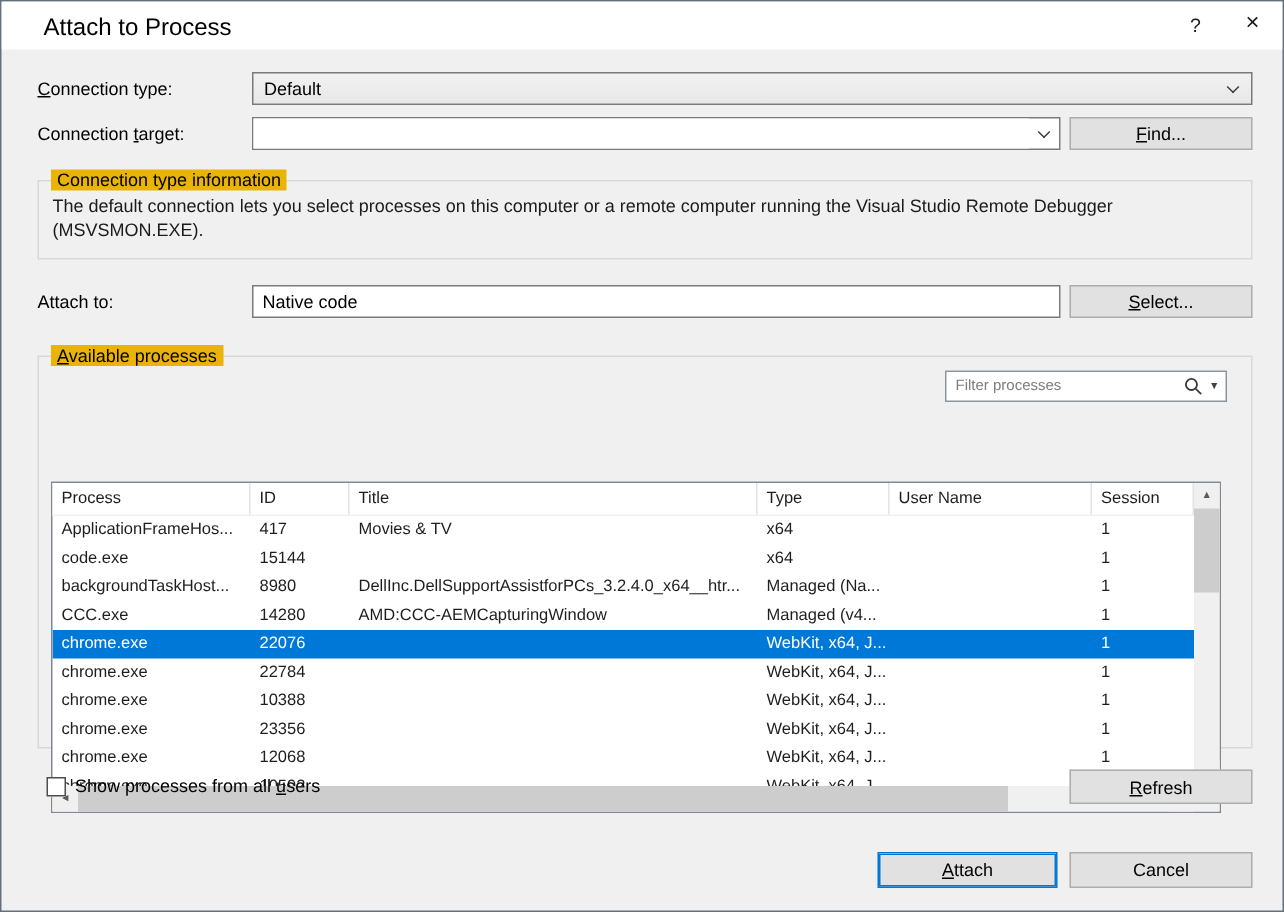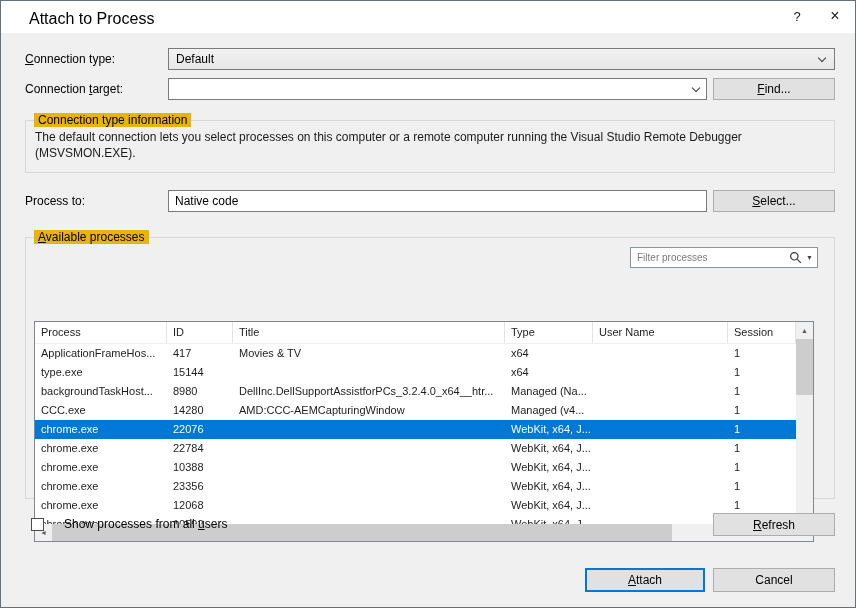--- a/index.html
+++ b/index.html
@@ -76,21 +76,21 @@
   .hscroll { position:absolute; left:0; right:17px; bottom:0; height:17px; background:#f0f0f0; }
   .sb-btn { position:absolute; width:17px; height:17px; text-align:center; line-height:17px;
             font-size:7px; color:#5a5a5a; background:#f0f0f0; }
   .sb-up { top:0; } .sb-down { bottom:0; } .sb-left { left:0; } .sb-right { right:0; }
   .vthumb { position:absolute; left:0; top:17px; width:17px; height:56px; background:#cdcdcd; }
   .hthumb { position:absolute; top:0; left:17px; width:620px; height:17px; background:#cdcdcd; }
   .sb-corner { position:absolute; right:0; bottom:0; width:17px; height:17px; background:#f0f0f0; }
 
   
   .check-row { position:absolute; left:30px; top:516px; display:flex; align-items:center;
-               gap:20px; cursor:default; }
+               gap:6px; cursor:default; }
   .checkbox { width:13px; height:13px; background:#fff; border:1px solid #4c4c4c; flex:none; }
 </style>
 </head>
 <body>
 
 <div class="dialog">
 
   <div class="titlebar">
     <span class="title">Attach to Process</span>
     <div class="tb-btn tb-help">
@@ -114,21 +114,21 @@
         <span class="chevron"></span>
       </span>
   </div>
   <button class="btn" style="left:712px; top:77px; width:122px; height:22px;"><span></span><span class="mn">F</span><span>ind...</span></button>
 
   <div class="group" style="left:24px; top:119px; width:810px; height:53px;">
     <span class="group-label">Connection type information</span>
     <div class="info-text">The default connection lets you select processes on this computer or a remote computer running the Visual Studio Remote Debugger (MSVSMON.EXE).</div>
   </div>
 
-  <span class="lbl" style="top:193px;">Process to:</span>
+  <span class="lbl" style="top:193px;">Attach to:</span>
   <input class="textbox" style="left: 167px; top: 189px; width: 539px;" value="Native code">
   <button class="btn" style="left:712px; top:189px; width:122px; height:22px;"><span></span><span class="mn">S</span><span>elect...</span></button>
 
   <div class="group" style="left:24px; top:236px; width:810px; height:262px;">
     <span class="group-label"><span></span><span class="mn">A</span><span>vailable processes</span></span>
   </div>
 
   <div class="filterbox">
     <input class="filter-input" placeholder="Filter processes" style="">
     <span class="filter-icons">
@@ -152,21 +152,21 @@
     <div class="lv-body">
         <div class="lv-row">
     <div class="lv-cell c-process">ApplicationFrameHos...</div>
     <div class="lv-cell c-id">417</div>
     <div class="lv-cell c-title">Movies &amp; TV</div>
     <div class="lv-cell c-type">x64</div>
     <div class="lv-cell c-user"></div>
     <div class="lv-cell c-session">1</div>
   </div>
         <div class="lv-row">
-    <div class="lv-cell c-process">type.exe</div>
+    <div class="lv-cell c-process">code.exe</div>
     <div class="lv-cell c-id">15144</div>
     <div class="lv-cell c-title"></div>
     <div class="lv-cell c-type">x64</div>
     <div class="lv-cell c-user"></div>
     <div class="lv-cell c-session">1</div>
   </div>
         <div class="lv-row">
     <div class="lv-cell c-process">backgroundTaskHost...</div>
     <div class="lv-cell c-id">8980</div>
     <div class="lv-cell c-title">DellInc.DellSupportAssistforPCs_3.2.4.0_x64__htr...</div>

